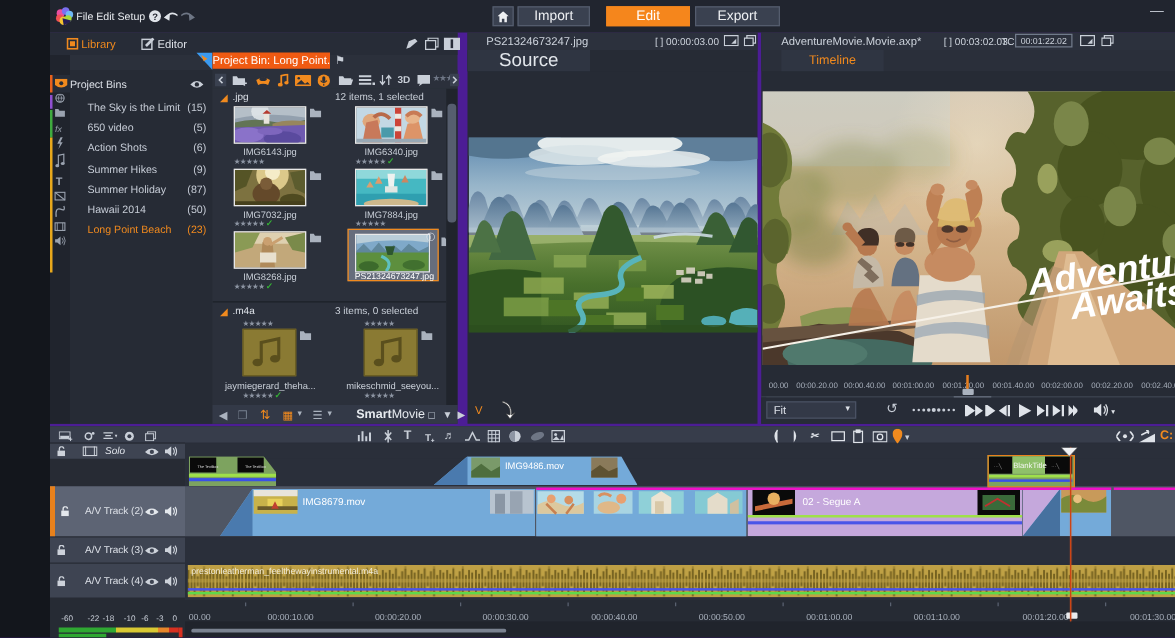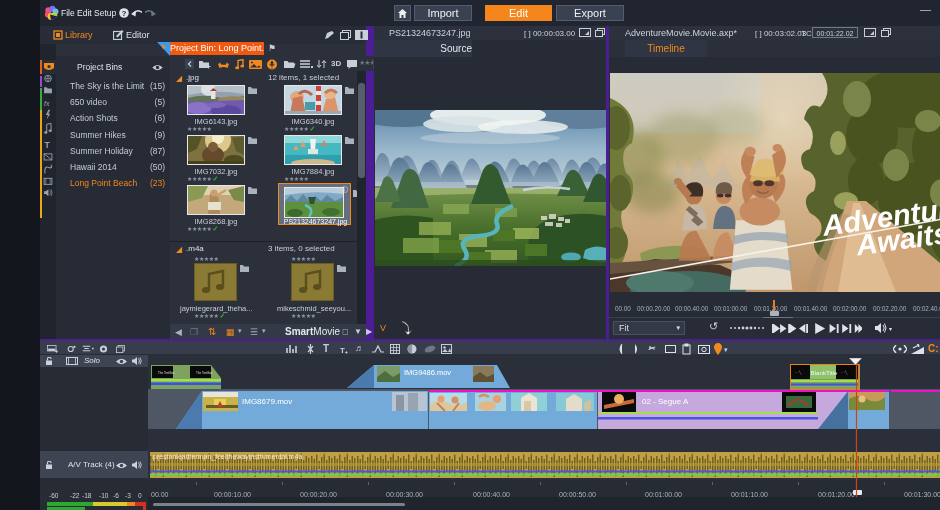--- a/index.html
+++ b/index.html
@@ -14,33 +14,33 @@
 .orange{color:#f18a1e;}
 
 #library{position:absolute;left:0;top:26px;width:326px;height:313px;background:#2b303b;}
 #libtabs{position:absolute;left:0;top:0;width:326px;height:18px;background:#272c37;text-decoration:underline;}
 #sidebar{position:absolute;left:0;top:18px;width:16px;height:295px;background:#20242d;}
 #navlist{position:absolute;left:16px;top:30px;width:114px;height:283px;background:#262b35;font-size:8.5px;}
 .navrow{position:relative;height:16.2px;line-height:16.2px;}
 .navrow .n{position:absolute;left:14px;white-space:nowrap;}
 .navrow .c{position:absolute;right:5px;}
 #binbtn{position:absolute;left:130px;top:16px;width:94px;height:13px;background:#ef5a12;color:#fff;font-size:9px;line-height:13px;text-align:center;white-space:nowrap;overflow:hidden;}
-#libtools{position:absolute;left:143px;top:30px;width:196px;height:15px;background:#2b303b;}
+#libtools{position:absolute;left:130px;top:30px;width:196px;height:15px;background:#2b303b;}
 #libcontent{position:absolute;left:130px;top:45px;width:187px;height:253px;background:#2b303b;overflow:hidden;font-size:8px;}
 #libscroll{position:absolute;left:317px;top:45px;width:9px;height:253px;background:#20242c;}
 #smartbar{position:absolute;left:130px;top:298px;width:196px;height:15px;background:#333947;}
 .thumb{position:absolute;border:1px solid #e8e8e8;background:#888;}
 .fname{position:absolute;color:#c9cfd8;font-size:7.5px;white-space:nowrap;}
 .stars{position:absolute;color:#8d95a3;font-size:6px;letter-spacing:-0.5px;white-space:nowrap;}
 .check{color:#35b335;font-size:7px;font-weight:bold;}
 
 #srcpanel{position:absolute;left:334px;top:26px;width:232px;height:313px;background:#262b35;}
 #srchead{position:absolute;left:0;top:0;width:232px;height:14px;background:#2c313d;font-size:9px;color:#cdd3dc;}
 #srctabs{position:absolute;left:0;top:14px;width:232px;height:17px;background:#262b35;}
-#srctab{position:absolute;left:0;top:0;width:98px;height:17px;background:#2f3542;color:#e3e7ec;font-size:10px;text-align:right;line-height:17px;}
+#srctab{position:absolute;left:0;top:0;width:98px;height:17px;background:#2f3542;color:#e3e7ec;font-size:15px;text-align:center;line-height:17px;}
 
 #prevpanel{position:absolute;left:569px;top:26px;width:371px;height:313px;background:#262b35;}
 #prevhead{position:absolute;left:0;top:0;width:371px;height:14px;background:#2c313d;font-size:9px;color:#cdd3dc;}
 #prevtabs{position:absolute;left:0;top:14px;width:371px;height:17px;background:#2a2f3a;}
 #prevtab{position:absolute;left:16px;top:0;width:82px;height:17px;background:#2f3542;color:#f18a1e;font-size:10px;text-align:center;line-height:17px;}
 #prevruler{position:absolute;left:0;top:270px;width:371px;height:22px;font-size:6.3px;color:#a9b1bd;}
 #transport{position:absolute;left:0;top:292px;width:371px;height:21px;background:#272c37;}
 
 #timeline{position:absolute;left:0;top:341px;width:940px;height:169px;background:#2a2f3a;}
 #tltools{position:absolute;left:0;top:0;width:940px;height:13px;background:#373d4b;}
@@ -138,21 +138,21 @@
         <path d="M2,113 Q1,104 6,106 Q11,108 9,103" fill="none" stroke-width="1.2"></path>
         <rect x="1" y="118.5" width="9" height="7" fill="none" stroke-width="1"></rect>
             <path d="M3,118.5 L3,125.5 M8,118.5 L8,125.5" stroke-width="0.8"></path>
         <path d="M1,133.5 L3,133.5 L6,131 L6,139 L3,136.5 L1,136.5 Z" stroke="none"></path>
             <path d="M7.5,132.5 Q9.5,135 7.5,137.5 M9,131 Q11.5,135 9,139" fill="none" stroke-width="0.8"></path>
         </g>
       </svg>
     </div>
     <div id="navlist">
       <div class="navrow" style="color:#dde1e8;height:22px;line-height:22px;">
-          <span class="n" style="left:21px;">Project Bins</span>
+          <span class="n" style="left:0;">Project Bins</span>
           <svg class="abs" style="right:7px;top:8px" width="11" height="7" viewBox="0 0 12 8">
             <path d="M0,4 Q6,-2 12,4 Q6,10 0,4 Z" fill="#c9cfd8"></path>
             <circle cx="6" cy="4" r="2" fill="#262b35"></circle>
           </svg>
         </div>
       <div class="navrow">
           <span class="n">The Sky is the Limit</span>
           <span class="c">(15)</span>
         </div>
       <div class="navrow">
@@ -791,20 +791,51 @@
         <span class="abs" style="left:44px;font-style:italic;">Solo</span>
         <svg class="abs" style="left:76px;top:3px" width="11" height="7" viewBox="0 0 11 7">
             <path d="M0,3.5 Q5.5,-1.8 11,3.5 Q5.5,8.8 0,3.5 Z" fill="#cdd2da"></path>
             <circle cx="5.5" cy="3.5" r="1.7" fill="#3e4452"></circle>
           </svg>
         <svg class="abs" style="left:92px;top:2px" width="10" height="8" viewBox="0 0 10 8">
             <path d="M0,2.5 L2,2.5 L5,0 L5,8 L2,5.5 L0,5.5 Z" fill="#cdd2da"></path>
             <path d="M6.5,1.5 Q8.5,4 6.5,6.5 M8,0.5 Q10.5,4 8,7.5" stroke="#cdd2da" fill="none" stroke-width="0.9"></path>
           </svg>
       </div>
+      <div class="thead" style="top:35px;height:40px;line-height:40px;background:#5d6474;">
+        <div class="abs" style="left:0;top:0;width:4px;height:40px;background:#e8811c;"></div>
+        <svg class="abs" style="left:8px;top:16px" width="8" height="8" viewBox="0 0 8 8">
+            <rect x="1" y="3.5" width="6" height="4.5" fill="#e4e8ed"></rect>
+            <path d="M2.5,3.5 L2.5,2 A1.7,1.7 0 0 1 6,2" stroke="#e4e8ed" fill="none" stroke-width="1.1"></path>
+          </svg>
+        <span class="abs" style="left:28px;">A/V Track (2)</span>
+        <svg class="abs" style="left:76px;top:17px" width="11" height="7" viewBox="0 0 11 7">
+            <path d="M0,3.5 Q5.5,-1.8 11,3.5 Q5.5,8.8 0,3.5 Z" fill="#e4e8ed"></path>
+            <circle cx="5.5" cy="3.5" r="1.7" fill="#5d6474"></circle>
+          </svg>
+        <svg class="abs" style="left:92px;top:16px" width="10" height="8" viewBox="0 0 10 8">
+            <path d="M0,2.5 L2,2.5 L5,0 L5,8 L2,5.5 L0,5.5 Z" fill="#e4e8ed"></path>
+            <path d="M6.5,1.5 Q8.5,4 6.5,6.5 M8,0.5 Q10.5,4 8,7.5" stroke="#e4e8ed" fill="none" stroke-width="0.9"></path>
+          </svg>
+      </div>
+      <div class="thead" style="top:76px;height:20px;line-height:20px;">
+        <svg class="abs" style="left:5px;top:6px" width="8" height="8" viewBox="0 0 8 8">
+            <rect x="1" y="3.5" width="6" height="4.5" fill="#cdd2da"></rect>
+            <path d="M2.5,3.5 L2.5,2 A1.7,1.7 0 0 1 6,2" stroke="#cdd2da" fill="none" stroke-width="1.1"></path>
+          </svg>
+        <span class="abs" style="left:28px;">A/V Track (3)</span>
+        <svg class="abs" style="left:76px;top:7px" width="11" height="7" viewBox="0 0 11 7">
+            <path d="M0,3.5 Q5.5,-1.8 11,3.5 Q5.5,8.8 0,3.5 Z" fill="#cdd2da"></path>
+            <circle cx="5.5" cy="3.5" r="1.7" fill="#3e4452"></circle>
+          </svg>
+        <svg class="abs" style="left:92px;top:6px" width="10" height="8" viewBox="0 0 10 8">
+            <path d="M0,2.5 L2,2.5 L5,0 L5,8 L2,5.5 L0,5.5 Z" fill="#cdd2da"></path>
+            <path d="M6.5,1.5 Q8.5,4 6.5,6.5 M8,0.5 Q10.5,4 8,7.5" stroke="#cdd2da" fill="none" stroke-width="0.9"></path>
+          </svg>
+      </div>
       <div class="thead" style="top:97px;height:27px;line-height:27px;">
         <svg class="abs" style="left:5px;top:10px" width="8" height="8" viewBox="0 0 8 8">
             <rect x="1" y="3.5" width="6" height="4.5" fill="#cdd2da"></rect>
             <path d="M2.5,3.5 L2.5,2 A1.7,1.7 0 0 1 6,2" stroke="#cdd2da" fill="none" stroke-width="1.1"></path>
           </svg>
         <span class="abs" style="left:28px;">A/V Track (4)</span>
         <svg class="abs" style="left:76px;top:11px" width="11" height="7" viewBox="0 0 11 7">
             <path d="M0,3.5 Q5.5,-1.8 11,3.5 Q5.5,8.8 0,3.5 Z" fill="#cdd2da"></path>
             <circle cx="5.5" cy="3.5" r="1.7" fill="#3e4452"></circle>
           </svg>

